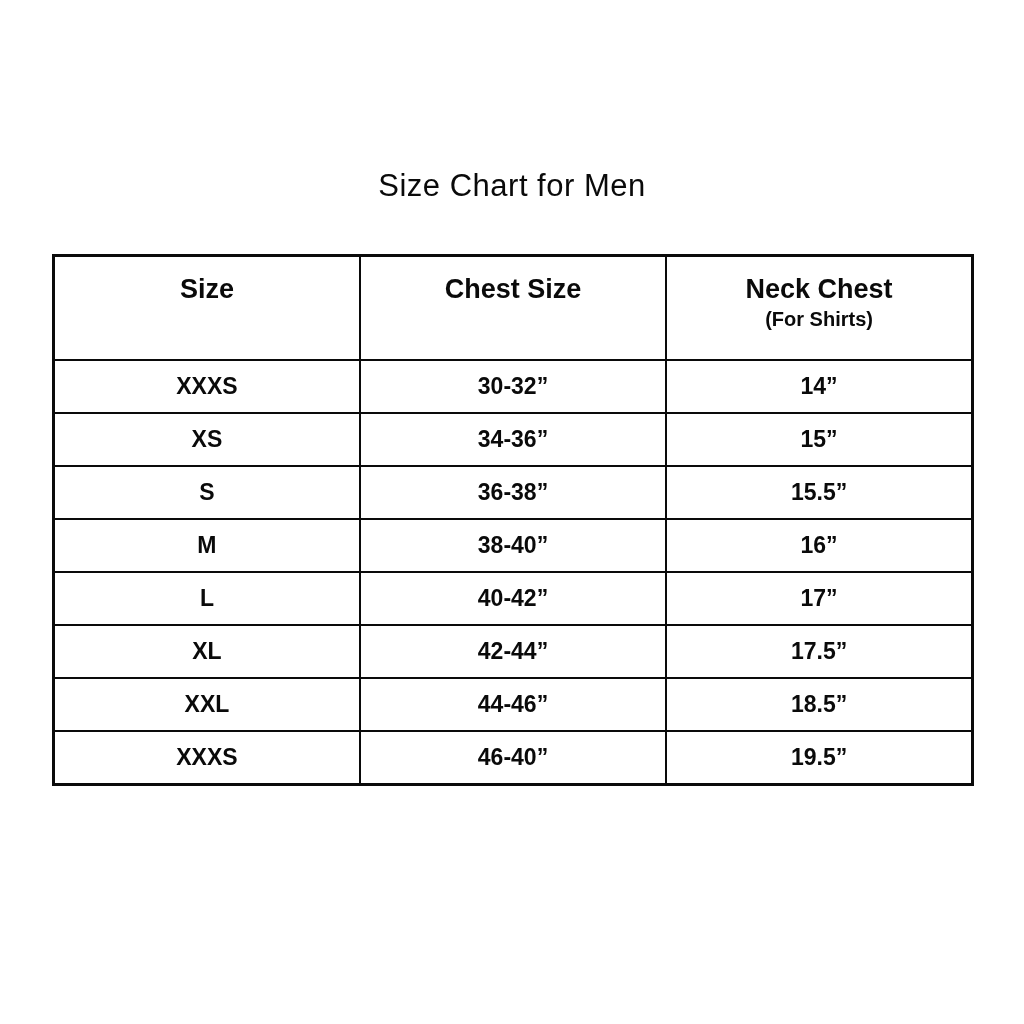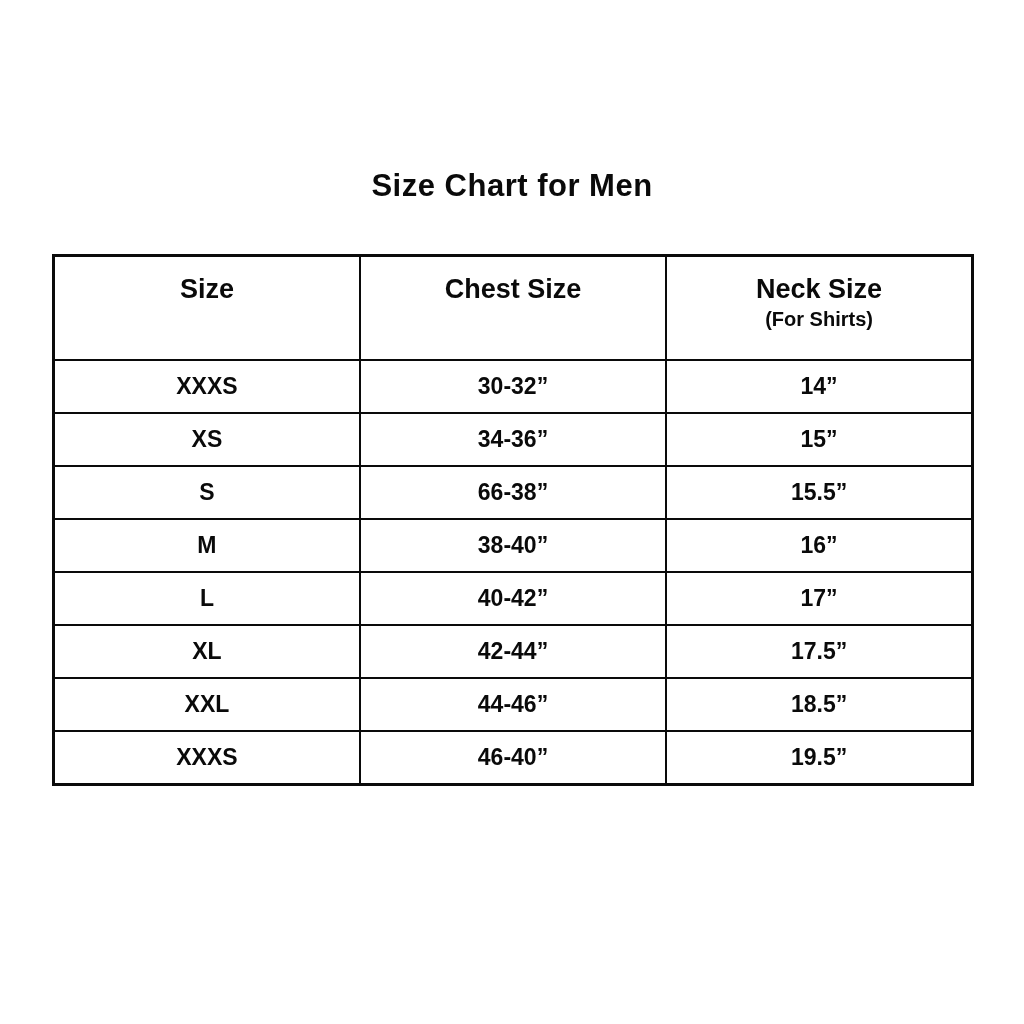--- a/index.html
+++ b/index.html
@@ -15,21 +15,21 @@
     background: #ffffff;
     overflow: hidden;
   }
   .chart-title {
     position: absolute;
     top: 168px;
     left: 0;
     width: 100%;
     text-align: center;
     font-size: 31px;
-    font-weight: bold;
+    font-weight: normal;
     color: #0a0a0a;
     letter-spacing: 0.5px;
   }
   table.size-table {
     position: absolute;
     left: 52px;
     top: 254px;
     width: 922px;
     border-collapse: collapse;
     table-layout: fixed;
@@ -67,39 +67,39 @@
 <div class="canvas">
 
   <div class="chart-title">Size Chart for Men</div>
 
   <table class="size-table">
     <thead>
       <tr>
         <th>Size</th>
         <th>Chest Size</th>
         <th>
-          <span>Neck Size</span>
+          <span>Neck Chest</span>
           <span class="header-sub">(For Shirts)</span>
         </th>
       </tr>
     </thead>
     <tbody>
         <tr>
           <td>XXXS</td>
           <td>30-32”</td>
           <td>14”</td>
         </tr>
         <tr>
           <td>XS</td>
           <td>34-36”</td>
           <td>15”</td>
         </tr>
         <tr>
           <td>S</td>
-          <td>66-38”</td>
+          <td>36-38”</td>
           <td>15.5”</td>
         </tr>
         <tr>
           <td>M</td>
           <td>38-40”</td>
           <td>16”</td>
         </tr>
         <tr>
           <td>L</td>
           <td>40-42”</td>

